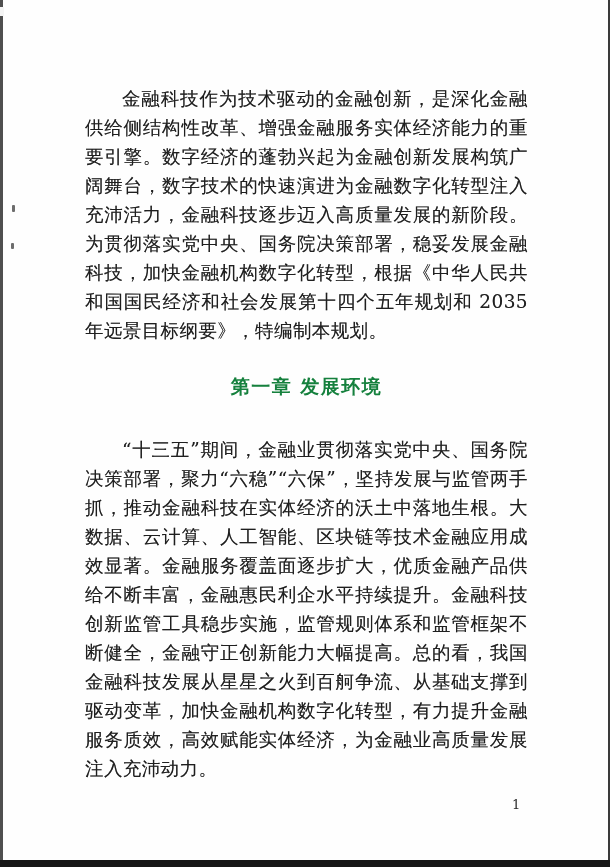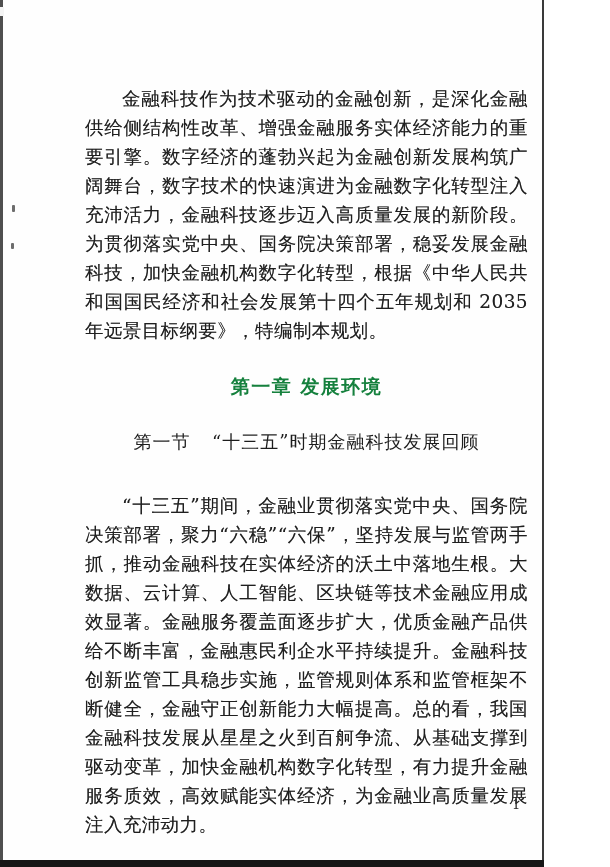--- a/index.html
+++ b/index.html
@@ -2,21 +2,21 @@
 <html><head>
 <meta charset="utf-8">
 <style>
   html, body {
     margin: 0;
     padding: 0;
     background: #ffffff;
   }
   .page {
     position: relative;
-    width: 544px;
+    width: 610px;
     height: 867px;
     background: #fefefe;
     overflow: hidden;
     font-family: "DejaVu Serif", "Liberation Serif", serif;
     color: #222222;
   }
   
   .scan-edge-left {
     position: absolute;
     left: 0; top: 0;
@@ -112,21 +112,20 @@
   <div class="scan-edge-bottom"></div>
   <div class="scan-speck speck-1"></div>
   <div class="scan-speck speck-2"></div>
 
   <div class="content">
 
     <p class="body-para">金融科技作为技术驱动的金融创新，是深化金融供给侧结构性改革、增强金融服务实体经济能力的重要引擎。数字经济的蓬勃兴起为金融创新发展构筑广阔舞台，数字技术的快速演进为金融数字化转型注入充沛活力，金融科技逐步迈入高质量发展的新阶段。为贯彻落实党中央、国务院决策部署，稳妥发展金融科技，加快金融机构数字化转型，根据《中华人民共和国国民经济和社会发展第十四个五年规划和 2035 年远景目标纲要》，特编制本规划。</p>
 
     <h1 class="chapter-heading">第一章 发展环境</h1>
 
-    <h2 class="section-heading"><span class="section-label">第一节</span><span>“十三五”时期金融科技发展回顾</span></h2>
 
     <p class="body-para para-review">“十三五”期间，金融业贯彻落实党中央、国务院决策部署，聚力“六稳”“六保”，坚持发展与监管两手抓，推动金融科技在实体经济的沃土中落地生根。大数据、云计算、人工智能、区块链等技术金融应用成效显著。金融服务覆盖面逐步扩大，优质金融产品供给不断丰富，金融惠民利企水平持续提升。金融科技创新监管工具稳步实施，监管规则体系和监管框架不断健全，金融守正创新能力大幅提高。总的看，我国金融科技发展从星星之火到百舸争流、从基础支撑到驱动变革，加快金融机构数字化转型，有力提升金融服务质效，高效赋能实体经济，为金融业高质量发展注入充沛动力。</p>
 
   </div>
 
   <div class="page-number">1</div>
 
 </div>
 
 </body></html>

